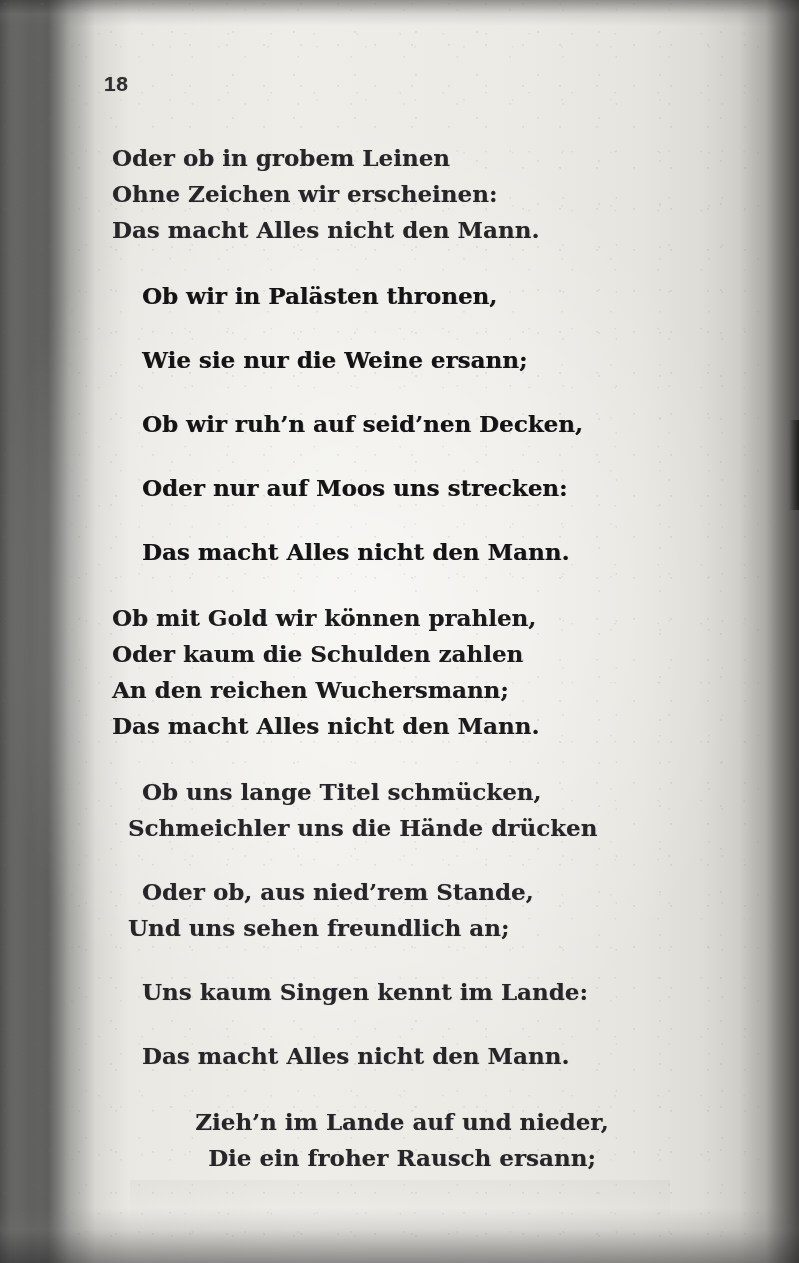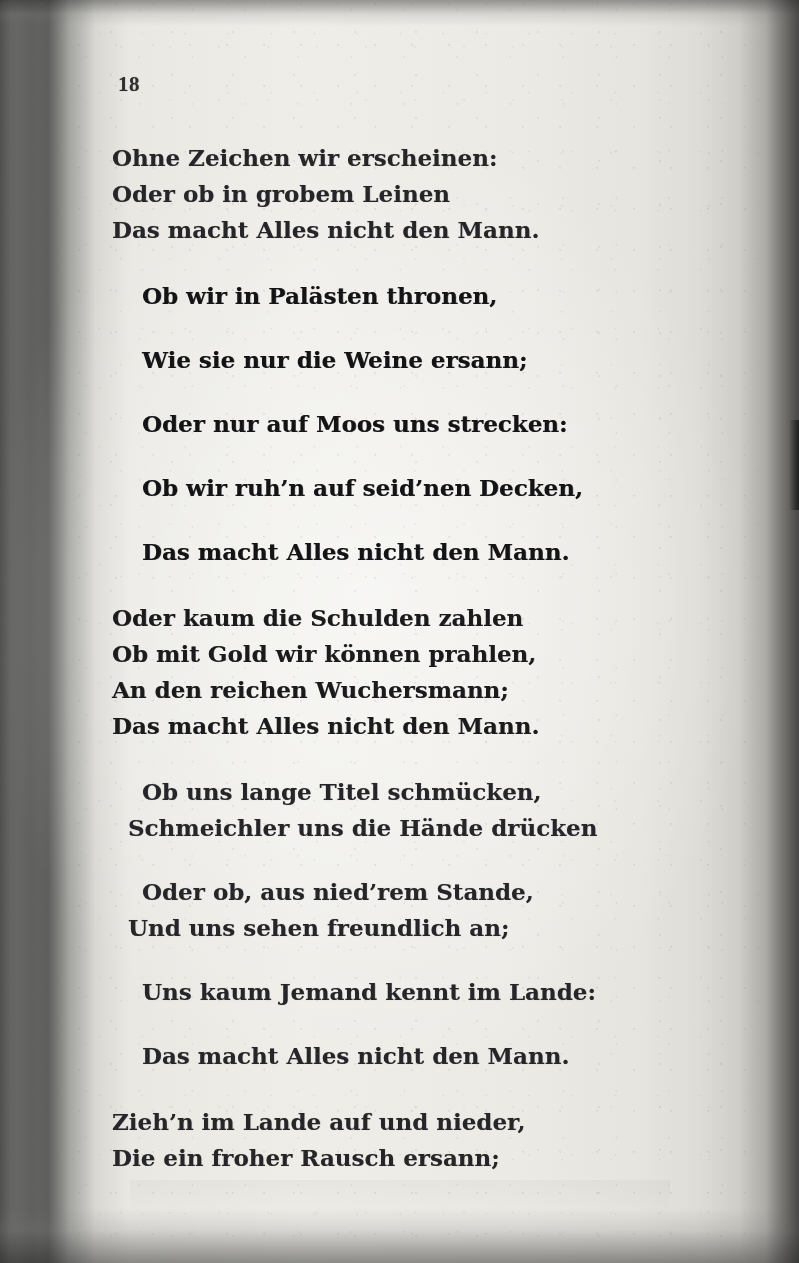--- a/index.html
+++ b/index.html
@@ -74,42 +74,42 @@
       radial-gradient(circle at 82% 74%, rgba(120,120,115,0.15) 0.8px, transparent 1.2px),
       radial-gradient(circle at 47% 88%, rgba(120,120,115,0.12) 0.8px, transparent 1.2px);
     background-size: 37px 41px, 53px 47px, 43px 59px, 61px 43px, 49px 53px;
     opacity: 0.85;
     pointer-events: none;
   }
 
   
   .page-number {
     position: absolute;
-    left: 118px;
+    left: 104px;
     top: 72px;
-    font-family: Liberation Serif, serif;
+    font-family: Liberation Sans, sans-serif;
     font-weight: 700;
     font-size: 21px;
     color: #17171a;
     letter-spacing: 0.5px;
     opacity: 0.88;
     text-shadow: 0 0 1px rgba(0,0,0,0.45);
   }
 
   #poem {
     position: absolute;
     left: 112px;
     top: 140px;
     width: 580px;
   }
 
   .stanza {
     margin: 0 0 30px 0;
   }
-  .stanza:last-child { margin-bottom: 0; }
+  .stanza:last-child { margin-bottom: 0; text-align: center; }
 
   .line {
     font-family: "DejaVu Serif", serif;
     font-weight: 700;
     font-size: 23px;
     line-height: 36px;
     color: #1b1b1d;
     white-space: nowrap;
     text-shadow: 0.4px 0.3px 0.6px rgba(0,0,0,0.40);
   }
@@ -142,46 +142,46 @@
   <div class="edge-top"></div>
   <div class="edge-bottom"></div>
   <div class="edge-right"></div>
   <div class="nick"></div>
 
   <div class="page-number">18</div>
 
   <div id="poem">
 
     <div class="stanza ink-light">
+      <div class="line">Oder ob in grobem Leinen</div>
       <div class="line">Ohne Zeichen wir erscheinen:</div>
-      <div class="line">Oder ob in grobem Leinen</div>
       <div class="line">Das macht Alles nicht den Mann.</div>
     </div>
 
     <div class="stanza ink-heavy">
       <div class="line indent-1">Ob wir in Palästen thronen,</div>
       <div class="line indent-1">Wie sie nur die Weine ersann;</div>
+      <div class="line indent-1">Ob wir ruh’n auf seid’nen Decken,</div>
       <div class="line indent-1">Oder nur auf Moos uns strecken:</div>
-      <div class="line indent-1">Ob wir ruh’n auf seid’nen Decken,</div>
       <div class="line indent-1">Das macht Alles nicht den Mann.</div>
     </div>
 
     <div class="stanza">
+      <div class="line">Ob mit Gold wir können prahlen,</div>
       <div class="line">Oder kaum die Schulden zahlen</div>
-      <div class="line">Ob mit Gold wir können prahlen,</div>
       <div class="line">An den reichen Wuchersmann;</div>
       <div class="line">Das macht Alles nicht den Mann.</div>
     </div>
 
     <div class="stanza ink-light">
       <div class="line indent-1">Ob uns lange Titel schmücken,</div>
       <div class="line indent-2">Schmeichler uns die Hände drücken</div>
       <div class="line indent-1">Oder ob, aus nied’rem Stande,</div>
       <div class="line indent-2">Und uns sehen freundlich an;</div>
-      <div class="line indent-1">Uns kaum Jemand kennt im Lande:</div>
+      <div class="line indent-1">Uns kaum Singen kennt im Lande:</div>
       <div class="line indent-1">Das macht Alles nicht den Mann.</div>
     </div>
 
     <div class="stanza ink-light">
       <div class="line">Zieh’n im Lande auf und nieder,</div>
       <div class="line">Die ein froher Rausch ersann;</div>
     </div>
 
   </div>
 

